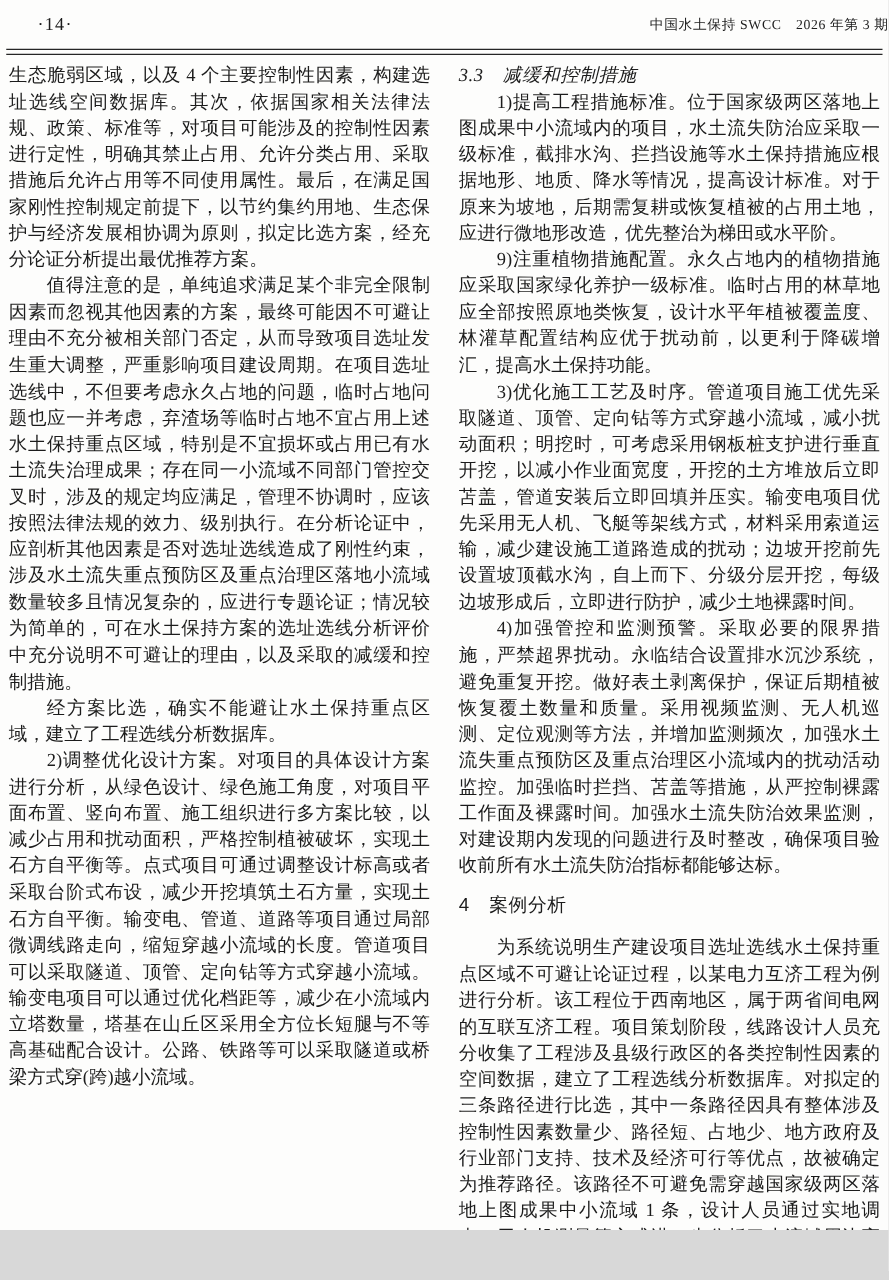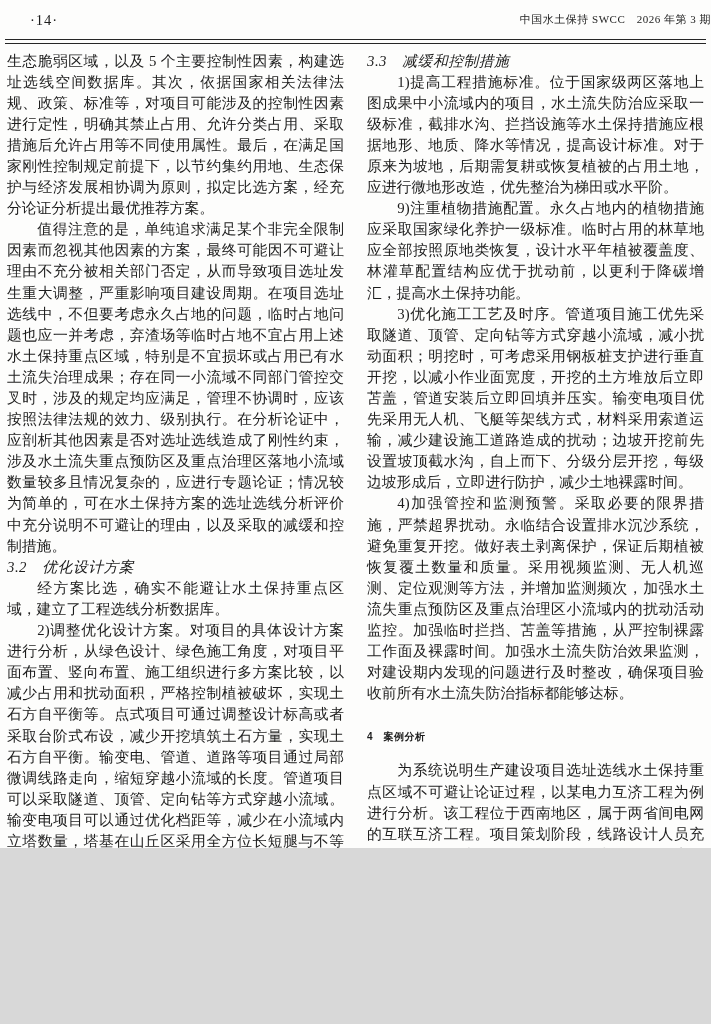--- a/index.html
+++ b/index.html
@@ -1,17 +1,17 @@
 <!DOCTYPE html>
 <html lang="zh"><head>
 <meta charset="utf-8">
 <style>
   html,body{margin:0;padding:0;background:#d8d8d8;}
   .page{
-    width:711px;height:848px;margin:0 auto;
+    width:711px;height:984px;margin:0 auto;
     background:#fdfdfc;color:#1c1c1c;
     box-sizing:border-box;position:relative;overflow:hidden;
     font-family:"Liberation Serif","DejaVu Serif",serif;
   }
   .header{
     position:relative;height:24px;padding:12px 30px 3px;
     font-size:14.5px;
   }
   .page-num{position:absolute;left:30px;top:12px;letter-spacing:1px;}
   .journal-title{
@@ -28,43 +28,42 @@
     font-size:14.8px;line-height:21.1px;
     text-align:justify;word-break:break-all;
   }
   .col p{margin:0;text-indent:2.05em;}
   .col p.noindent{text-indent:0;}
   .h2{
     margin:0;font-size:14.8px;line-height:21.1px;font-weight:400;
     font-style:italic;letter-spacing:.5px;text-indent:0;
   }
   .h1{
-    margin:22px 0 13px;font-size:10px;line-height:21px;
+    margin:10px 0 13px;font-size:15px;line-height:21px;
     font-family:"Liberation Sans","DejaVu Sans",sans-serif;
-    font-weight:bold;font-style:normal;text-indent:0;letter-spacing:.5px;
+    font-weight:normal;font-style:normal;text-indent:0;letter-spacing:.5px;
   }
 </style>
 </head>
 <body>
 
 <div class="page">
 
   <div class="header">
     <span class="page-num">·14·</span>
     <span class="journal-title">中国水土保持 SWCC　2026 年第 3 期</span>
   </div>
 
   <div class="rule"></div>
 
   <div class="content">
 
     <div class="col">
-      <p class="noindent">生态脆弱区域，以及 5 个主要控制性因素，构建选址选线空间数据库。其次，依据国家相关法律法规、政策、标准等，对项目可能涉及的控制性因素进行定性，明确其禁止占用、允许分类占用、采取措施后允许占用等不同使用属性。最后，在满足国家刚性控制规定前提下，以节约集约用地、生态保护与经济发展相协调为原则，拟定比选方案，经充分论证分析提出最优推荐方案。</p>
+      <p class="noindent">生态脆弱区域，以及 4 个主要控制性因素，构建选址选线空间数据库。其次，依据国家相关法律法规、政策、标准等，对项目可能涉及的控制性因素进行定性，明确其禁止占用、允许分类占用、采取措施后允许占用等不同使用属性。最后，在满足国家刚性控制规定前提下，以节约集约用地、生态保护与经济发展相协调为原则，拟定比选方案，经充分论证分析提出最优推荐方案。</p>
       <p>值得注意的是，单纯追求满足某个非完全限制因素而忽视其他因素的方案，最终可能因不可避让理由不充分被相关部门否定，从而导致项目选址发生重大调整，严重影响项目建设周期。在项目选址选线中，不但要考虑永久占地的问题，临时占地问题也应一并考虑，弃渣场等临时占地不宜占用上述水土保持重点区域，特别是不宜损坏或占用已有水土流失治理成果；存在同一小流域不同部门管控交叉时，涉及的规定均应满足，管理不协调时，应该按照法律法规的效力、级别执行。在分析论证中，应剖析其他因素是否对选址选线造成了刚性约束，涉及水土流失重点预防区及重点治理区落地小流域数量较多且情况复杂的，应进行专题论证；情况较为简单的，可在水土保持方案的选址选线分析评价中充分说明不可避让的理由，以及采取的减缓和控制措施。</p>
-      <h3 class="h2">3.2　优化设计方案</h3>
       <p>经方案比选，确实不能避让水土保持重点区域，建立了工程选线分析数据库。</p>
       <p>2)调整优化设计方案。对项目的具体设计方案进行分析，从绿色设计、绿色施工角度，对项目平面布置、竖向布置、施工组织进行多方案比较，以减少占用和扰动面积，严格控制植被破坏，实现土石方自平衡等。点式项目可通过调整设计标高或者采取台阶式布设，减少开挖填筑土石方量，实现土石方自平衡。输变电、管道、道路等项目通过局部微调线路走向，缩短穿越小流域的长度。管道项目可以采取隧道、顶管、定向钻等方式穿越小流域。输变电项目可以通过优化档距等，减少在小流域内立塔数量，塔基在山丘区采用全方位长短腿与不等高基础配合设计。公路、铁路等可以采取隧道或桥梁方式穿(跨)越小流域。</p>
     </div>
 
     <div class="col">
       <h3 class="h2">3.3　减缓和控制措施</h3>
       <p>1)提高工程措施标准。位于国家级两区落地上图成果中小流域内的项目，水土流失防治应采取一级标准，截排水沟、拦挡设施等水土保持措施应根据地形、地质、降水等情况，提高设计标准。对于原来为坡地，后期需复耕或恢复植被的占用土地，应进行微地形改造，优先整治为梯田或水平阶。</p>
       <p>9)注重植物措施配置。永久占地内的植物措施应采取国家绿化养护一级标准。临时占用的林草地应全部按照原地类恢复，设计水平年植被覆盖度、林灌草配置结构应优于扰动前，以更利于降碳增汇，提高水土保持功能。</p>
       <p>3)优化施工工艺及时序。管道项目施工优先采取隧道、顶管、定向钻等方式穿越小流域，减小扰动面积；明挖时，可考虑采用钢板桩支护进行垂直开挖，以减小作业面宽度，开挖的土方堆放后立即苫盖，管道安装后立即回填并压实。输变电项目优先采用无人机、飞艇等架线方式，材料采用索道运输，减少建设施工道路造成的扰动；边坡开挖前先设置坡顶截水沟，自上而下、分级分层开挖，每级边坡形成后，立即进行防护，减少土地裸露时间。</p>
       <p>4)加强管控和监测预警。采取必要的限界措施，严禁超界扰动。永临结合设置排水沉沙系统，避免重复开挖。做好表土剥离保护，保证后期植被恢复覆土数量和质量。采用视频监测、无人机巡测、定位观测等方法，并增加监测频次，加强水土流失重点预防区及重点治理区小流域内的扰动活动监控。加强临时拦挡、苫盖等措施，从严控制裸露工作面及裸露时间。加强水土流失防治效果监测，对建设期内发现的问题进行及时整改，确保项目验收前所有水土流失防治指标都能够达标。</p>

